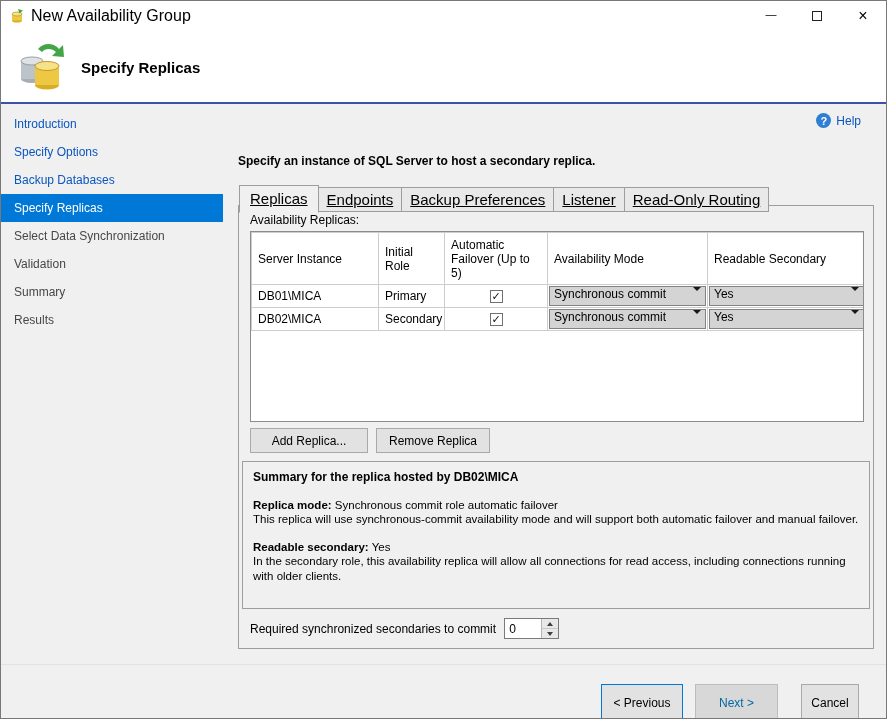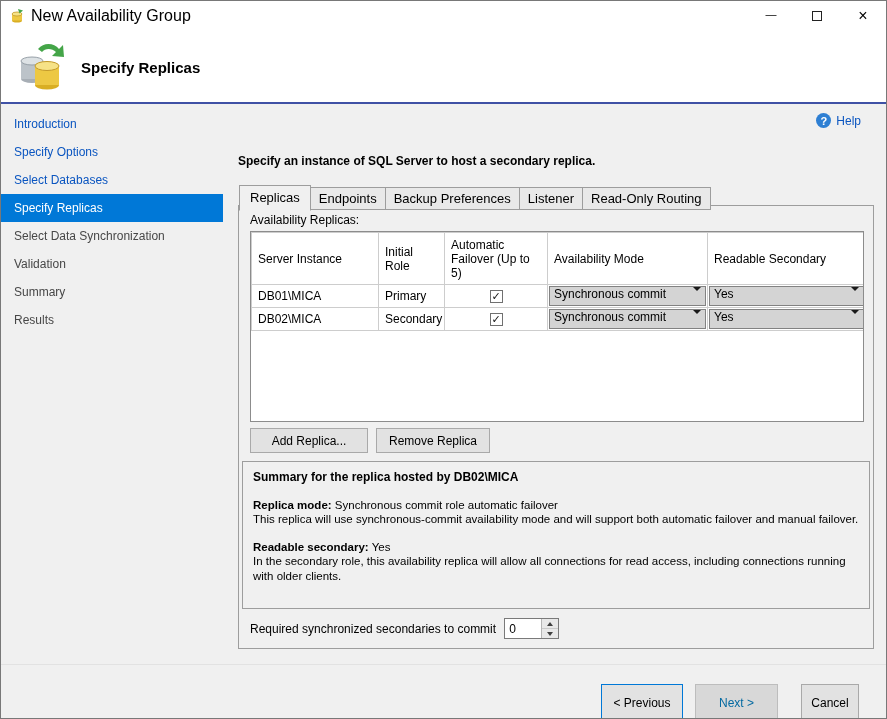--- a/index.html
+++ b/index.html
@@ -31,21 +31,21 @@
   .side-item.selected { background:#0078d7; color:#fff; }
   .side-item.pending { color:#474747; }
 
   
   .main { position:absolute; top:103px; left:222px; width:665px; height:560px; background:#f0f0f0; }
   .help { position:absolute; top:9px; right:27px; display:flex; gap:5px; align-items:center; color:#0a55c0; cursor:pointer; }
   .help-icon { width:15px; height:15px; border-radius:50%; background:#2e7fd3; color:#fff; font-weight:bold; font-size:11px; display:flex; align-items:center; justify-content:center; }
   .instruction { position:absolute; left:15px; top:50px; font-weight:bold; }
 
   .tabs { position:absolute; left:16px; top:81px; display:flex; align-items:flex-end; z-index:3; }
-  .tab { background:#e9e9e9; border:1px solid #9d9d9d; padding:3px 8px 3px; font-size:13px; cursor:pointer; white-space:nowrap; }
+  .tab { background:#e9e9e9; border:1px solid #9d9d9d; padding:3px 8px 3px; font-size:15px; cursor:pointer; white-space:nowrap;text-decoration:underline; }
   .tab + .tab { margin-left:-1px; }
   .tab.active { background:#f0f0f0; padding:4px 10px 5px; position:relative; z-index:4; margin-bottom:-1px; border-bottom:1px solid #f0f0f0; }
 
   .panel { position:absolute; left:15px; top:101px; width:636px; height:444px; border:1px solid #9d9d9d; background:#f0f0f0; z-index:2; }
   .avail-label { position:absolute; left:11px; top:7px; }
 
   .table-wrap { position:absolute; left:11px; top:25px; width:614px; height:191px; background:#fff; border:1px solid #8c8c8c; overflow:hidden; }
   table { border-collapse:collapse; width:100%; table-layout:fixed; }
   th,td { border:1px solid #cdcdcd; font-weight:normal; font-size:12px; text-align:left; }
   th { height:52px; vertical-align:middle; background:#fff; padding:2px 6px; }
@@ -125,21 +125,21 @@
         <ellipse cx="33" cy="27" rx="12" ry="4.5" fill="#f6e287" stroke="#c3992a" stroke-width="1"></ellipse>
       </svg>
     </span>
     <span class="header-title">Specify Replicas</span>
   </div>
   <div class="header-divider"></div>
 
   <nav class="sidebar">
     <div class="side-item link">Introduction</div>
     <div class="side-item link">Specify Options</div>
-    <div class="side-item link">Select Databases</div>
+    <div class="side-item link">Backup Databases</div>
     <div class="side-item selected">Specify Replicas</div>
     <div class="side-item pending">Select Data Synchronization</div>
     <div class="side-item pending">Validation</div>
     <div class="side-item pending">Summary</div>
     <div class="side-item pending">Results</div>
   </nav>
 
   <div class="main">
     <div class="help">
       <span class="help-icon">?</span>

